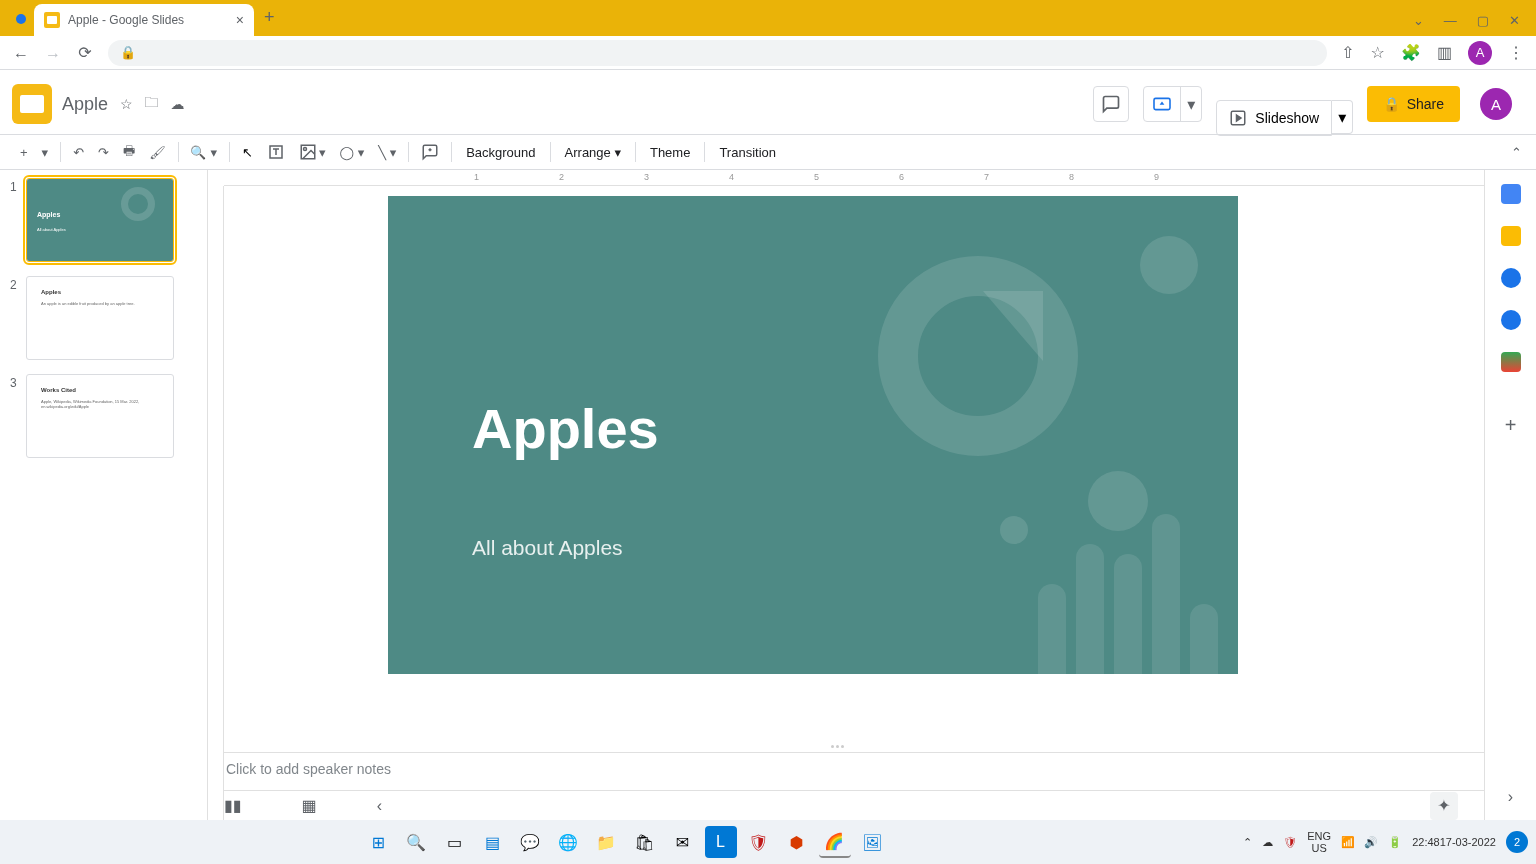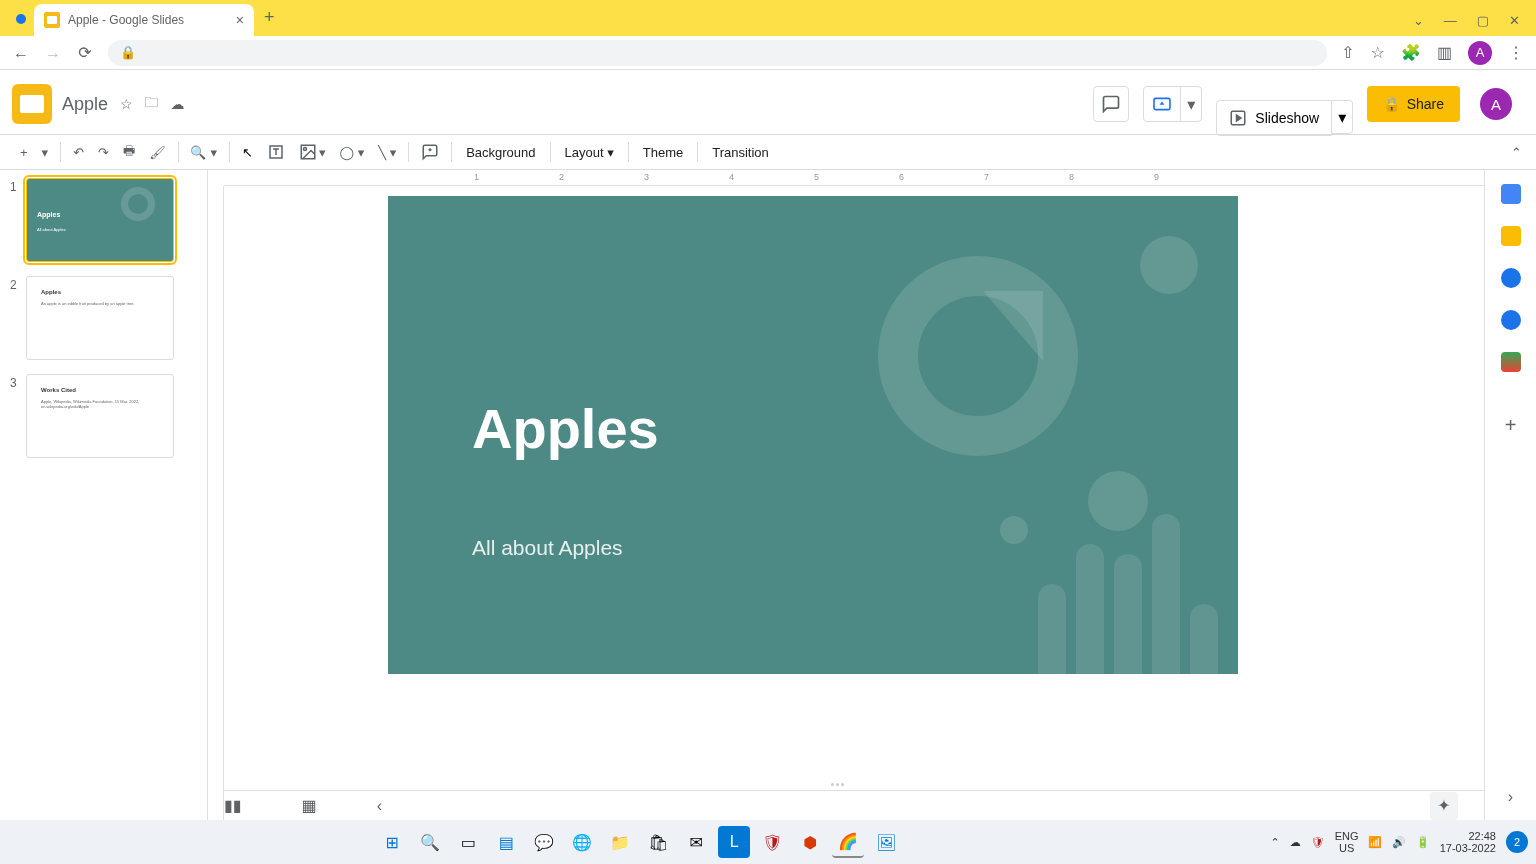--- a/index.html
+++ b/index.html
@@ -1,19 +1,19 @@
 <!DOCTYPE html>
 <html><head>
   <meta charset="utf-8">
   <style>
     * { margin: 0; padding: 0; box-sizing: border-box; font-family: Arial, sans-serif; }
     body { width: 1536px; height: 864px; overflow: hidden; background: #fff; display: flex; flex-direction: column; }
     
     
-    .browser-tabs { height: 36px; background: #fde047; display: flex; align-items: flex-end; padding-left: 8px; }
+    .browser-tabs { height: 36px; background: #eab308; display: flex; align-items: flex-end; padding-left: 8px; }
     .meet-dot { width: 10px; height: 10px; background: #1a73e8; border-radius: 50%; margin: 0 8px 12px 8px; }
     .tab { background: #fff; height: 32px; width: 220px; border-radius: 8px 8px 0 0; display: flex; align-items: center; padding: 0 10px; font-size: 12px; color: #5f6368; gap: 8px; }
     .tab-favicon { width: 16px; height: 16px; background: #f5ba15; border-radius: 2px; display: flex; align-items: center; justify-content: center; }
     .tab-favicon-inner { width: 10px; height: 8px; background: #fff; border-radius: 1px; }
     .tab-title { flex: 1; }
     .tab-close { color: #5f6368; font-size: 14px; }
     .new-tab { color: #5f6368; margin-left: 10px; margin-bottom: 8px; font-size: 18px; }
     .win-controls { margin-left: auto; display: flex; align-items: center; gap: 20px; padding-right: 16px; color: #5f6368; font-size: 13px; margin-bottom: 8px;}
     
     .addr-bar { height: 34px; display: flex; align-items: center; padding: 0 12px; gap: 14px; border-bottom: 1px solid #dadce0; background:#fff;}
@@ -99,21 +99,21 @@
     .sp-contacts{background:#1a73e8;border-radius:50%;}
     .sp-maps{background:linear-gradient(#34a853,#ea4335);}
     .sp-plus{color:#5f6368;font-size:20px;margin-top:20px;}
     .sp-arrow{margin-top:auto;margin-bottom:14px;color:#5f6368;}
     
     
     .taskbar{height:44px;background:#eef2f6;display:flex;align-items:center;padding:0 8px;}
     .taskbar-center{margin:0 auto;display:flex;gap:6px;}
     .tb-icon{width:32px;height:32px;border-radius:4px;display:flex;align-items:center;justify-content:center;font-size:16px;}
     .tb-right{display:flex;align-items:center;gap:10px;font-size:11px;color:#333;}
-    .tb-time{display:flex;flex-direction:column;align-items:flex-end;line-height:1.1;}
+    .tb-time{display:flex;flex-direction:row;align-items:flex-end;line-height:1.1;}
     .lang{display:flex;flex-direction:column;align-items:center;line-height:1.1;}
     .noti{width:22px;height:22px;background:#0078d4;border-radius:50%;color:#fff;display:flex;align-items:center;justify-content:center;font-size:11px;}
     
     svg{display:block;}
   </style>
 </head>
 <body>
 
 <div class="browser-tabs">
   <div class="meet-dot"></div>
@@ -229,21 +229,21 @@
   <span class="tool-sep"></span>
   <span class="tool-btn">
     <svg width="18" height="18" viewBox="0 0 24 24" fill="none" stroke="#5f6368" stroke-width="2">
         <path d="M21 15a2 2 0 0 1-2 2H7l-4 4V5a2 2 0 0 1 2-2h14a2 2 0 0 1 2 2z"></path>
         <path d="M12 7v4M10 9h4"></path>
       </svg>
   </span>
   <span class="tool-sep"></span>
   <span class="tb-text">Background</span>
   <span class="tool-sep"></span>
-  <span class="tb-text"><span>Layout</span> ▾</span>
+  <span class="tb-text"><span>Arrange</span> ▾</span>
   <span class="tool-sep"></span>
   <span class="tb-text">Theme</span>
   <span class="tool-sep"></span>
   <span class="tb-text">Transition</span>
   <span class="collapse-arrow">⌃</span>
 </div>
 
 <div class="main">
 
   <div class="filmstrip">
@@ -304,20 +304,21 @@
         <div class="slide-sub">All about Apples</div>
       </div>
     </div>
     <div class="notes-divider">
       <div class="notes-handle">
           <span></span>
           <span></span>
           <span></span>
         </div>
     </div>
+    <div class="speaker-notes">Click to add speaker notes</div>
     <div class="bottom-bar">
       <span>▮▮</span>
       <span>▦</span>
       <span>‹</span>
       <div class="explore-btn">✦</div>
     </div>
   </div>
 
   <div class="side-panel">
     <div class="sp-icon sp-cal"></div>

